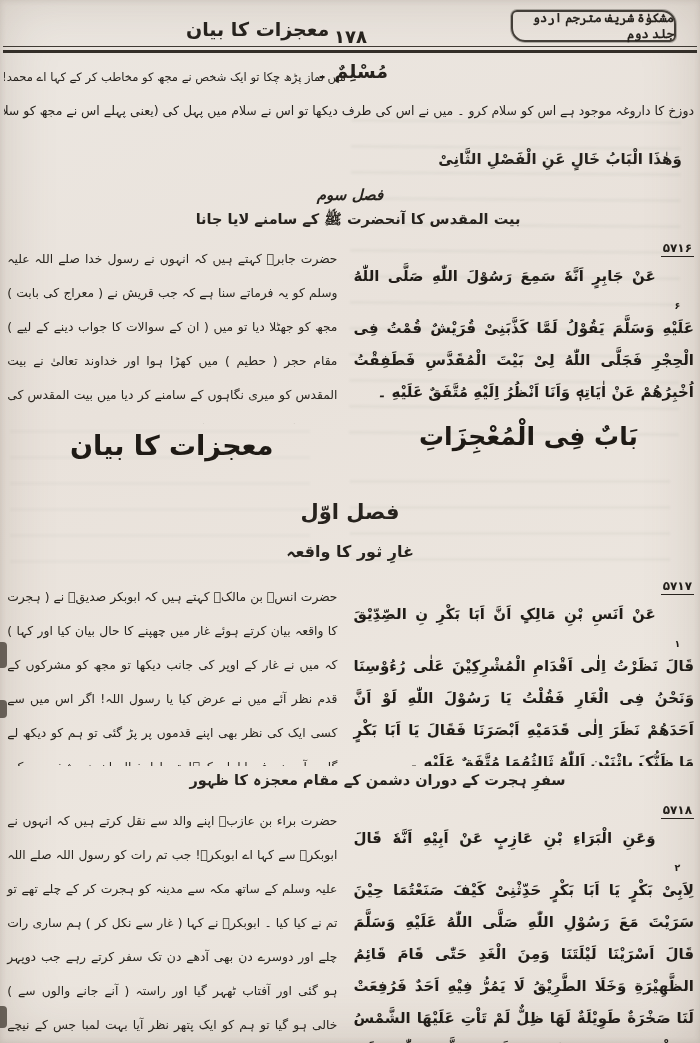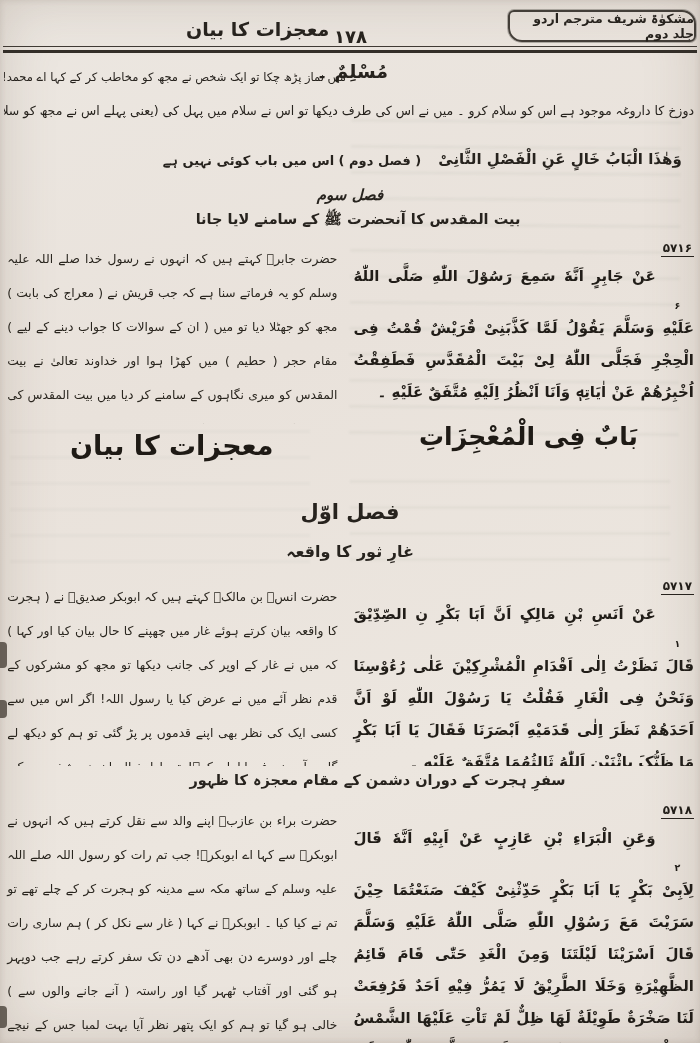--- a/index.html
+++ b/index.html
@@ -16,25 +16,25 @@
   .bleed { position:absolute; opacity:.10; filter:blur(1.3px); pointer-events:none;
     background:repeating-linear-gradient(180deg, rgba(90,110,90,.55) 0 3px, transparent 3px 26px); }
   .bleed.b1 { right:20px; top:120px; width:330px; height:320px; transform:rotate(.4deg); }
   .bleed.b2 { right:30px; top:480px; width:320px; height:90px; }
   .bleed.b3 { left:10px; top:430px; width:300px; height:140px; opacity:.07; }
   .scan-mark { position:absolute; left:0; width:7px; background:#4a423a; border-radius:0 4px 4px 0; opacity:.8; }
 
   
   .hdr-left  { position:absolute; left:186px; top:18px; font-size:19px; font-weight:bold; direction:rtl; }
   .hdr-num   { position:absolute; left:334px; top:26px; font-size:18px; font-weight:bold; letter-spacing:2px; }
-  .hdr-box   { position:absolute; right:4px; top:10px; width:188px; height:32px;
+  .hdr-box   { position:absolute; right:24px; top:10px; width:165px; height:32px;
                border:2px solid #433e38; border-radius:6px 14px 6px 14px;
                box-shadow:0 0 0 1px rgba(67,62,56,.35);
                display:flex; align-items:center; justify-content:center;
-               font-size:12.5px; font-weight:bold; direction:rtl; }
+               font-size:12.5px; font-weight:bold; direction:rtl;font-family:Liberation Serif, serif; }
   .rule { position:absolute; top:46px; left:3px; right:3px; height:7px;
           border-top:1.5px solid #3f3a34; border-bottom:3.5px solid #332e28; }
 
   
   .cont-urdu1 { position:absolute; left:4px; top:62px; width:342px; font-size:11.5px; line-height:30px;
                 direction:rtl; text-align:justify; text-align-last:justify; white-space:nowrap; overflow:hidden; }
   .muslim-ref { position:absolute; right:312px; top:60px; font-size:19px; font-weight:bold; direction:rtl; }
   .cont-urdu2 { position:absolute; left:4px; right:6px; top:96px; font-size:12.5px; line-height:30px;
                 direction:rtl; text-align:justify; text-align-last:justify; white-space:nowrap; overflow:hidden; }
 
@@ -85,21 +85,20 @@
   <div class="hdr-box">
     <span>مشکوٰۃ شریف مترجم اردو جلد دوم</span>
   </div>
   <div class="rule"></div>
 
   <div class="muslim-ref">مُسْلِمٌ ۔</div>
   <div class="cont-urdu1">میں نماز پڑھ چکا تو ایک شخص نے مجھ کو مخاطب کر کے کہا اے محمد! یہ</div>
   <div class="cont-urdu2">دوزخ کا داروغہ موجود ہے اس کو سلام کرو ۔ میں نے اس کی طرف دیکھا تو اس نے سلام میں پہل کی (یعنی پہلے اس نے مجھ کو سلام کیا (مسلم)</div>
 
   <div class="fasl2-ar">وَهٰذَا الْبَابُ خَالٍ عَنِ الْفَصْلِ الثَّانِیْ</div>
-  <div class="fasl2-ur">( فصل دوم ) اس میں باب کوئی نہیں ہے</div>
 
   <div class="fasl-h fasl3-h">فصل سوم</div>
   <div class="fasl-h fasl3-sub">بیت المقدس کا آنحضرت ﷺ کے سامنے لایا جانا</div>
 
   <div class="hrow row-a">
     <div class="col-ar">
       <span class="hnum">
         <span class="top">۵۷۱۶</span>
         <span class="bot">۶</span>
       </span><span>عَنْ جَابِرٍ اَنَّهٗ سَمِعَ رَسُوْلَ اللّٰهِ صَلَّی اللّٰهُ عَلَیْهِ وَسَلَّمَ یَقُوْلُ لَمَّا کَذَّبَنِیْ قُرَیْشٌ قُمْتُ فِی الْحِجْرِ فَجَلَّی اللّٰهُ لِیْ بَیْتَ الْمُقَدَّسِ فَطَفِقْتُ اُخْبِرُهُمْ عَنْ اٰیَاتِهٖ وَاَنَا اَنْظُرُ اِلَیْهِ مُتَّفَقٌ عَلَیْهِ ۔</span>

